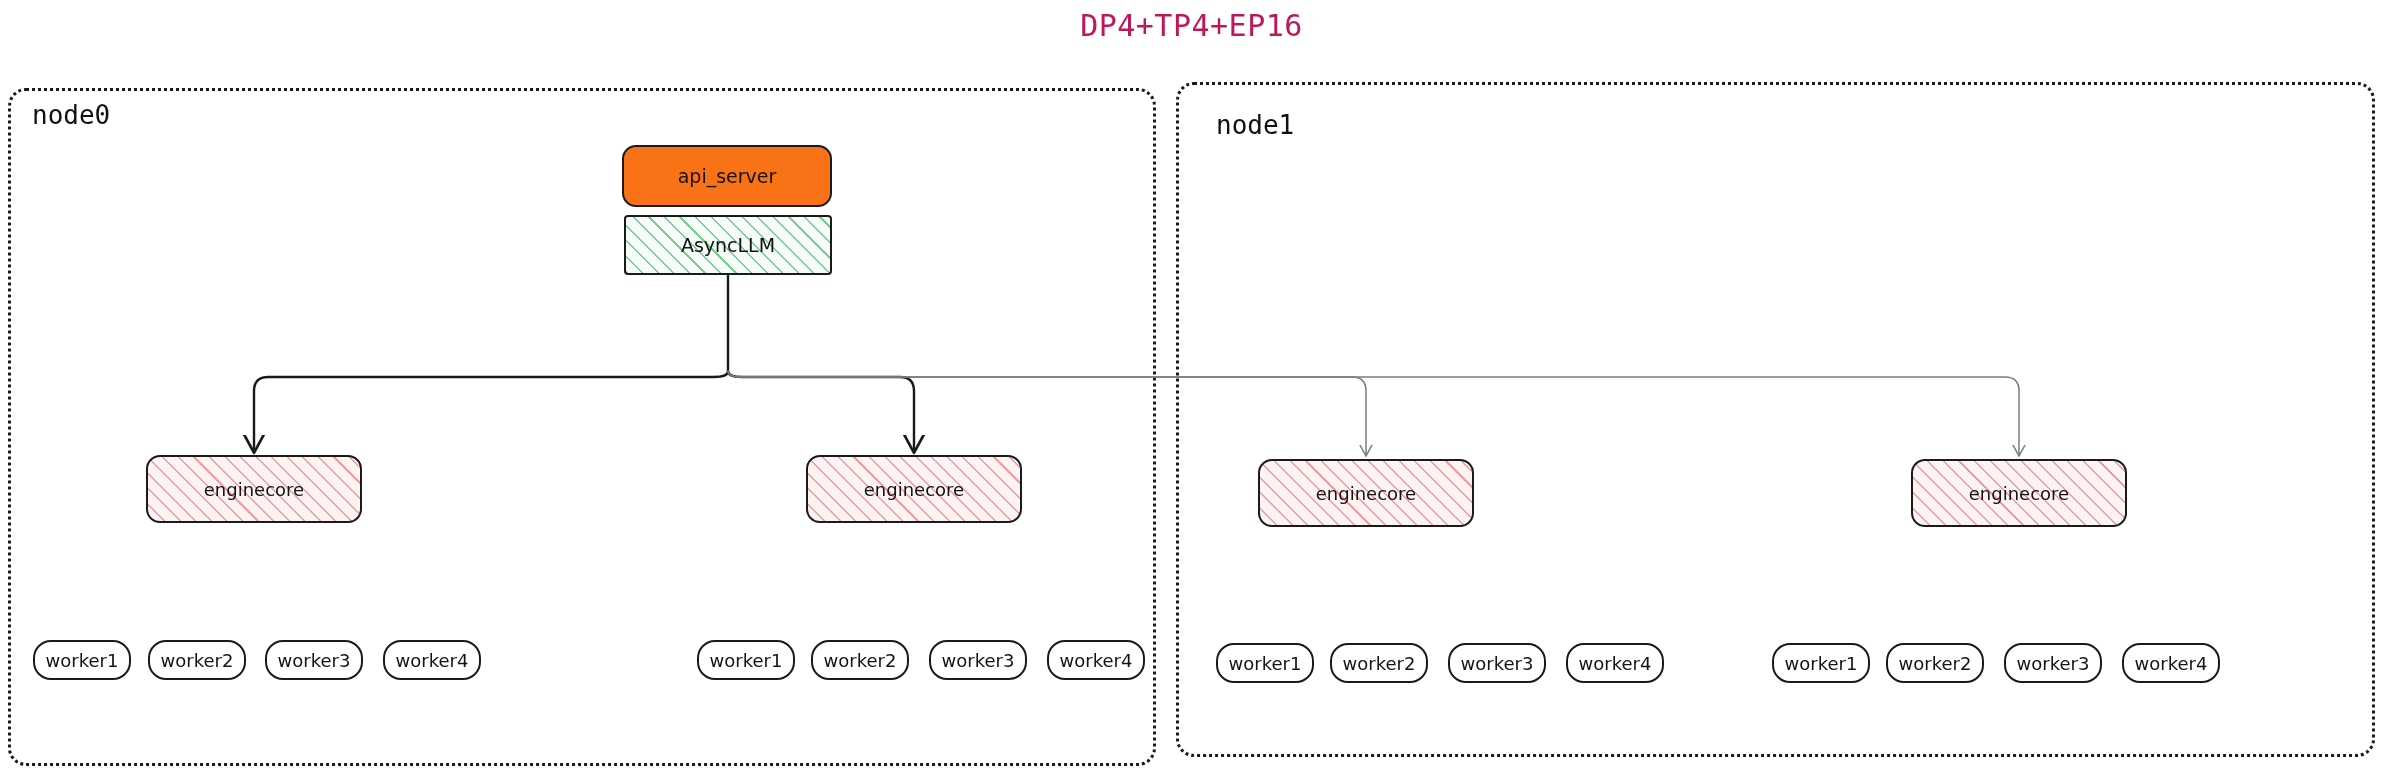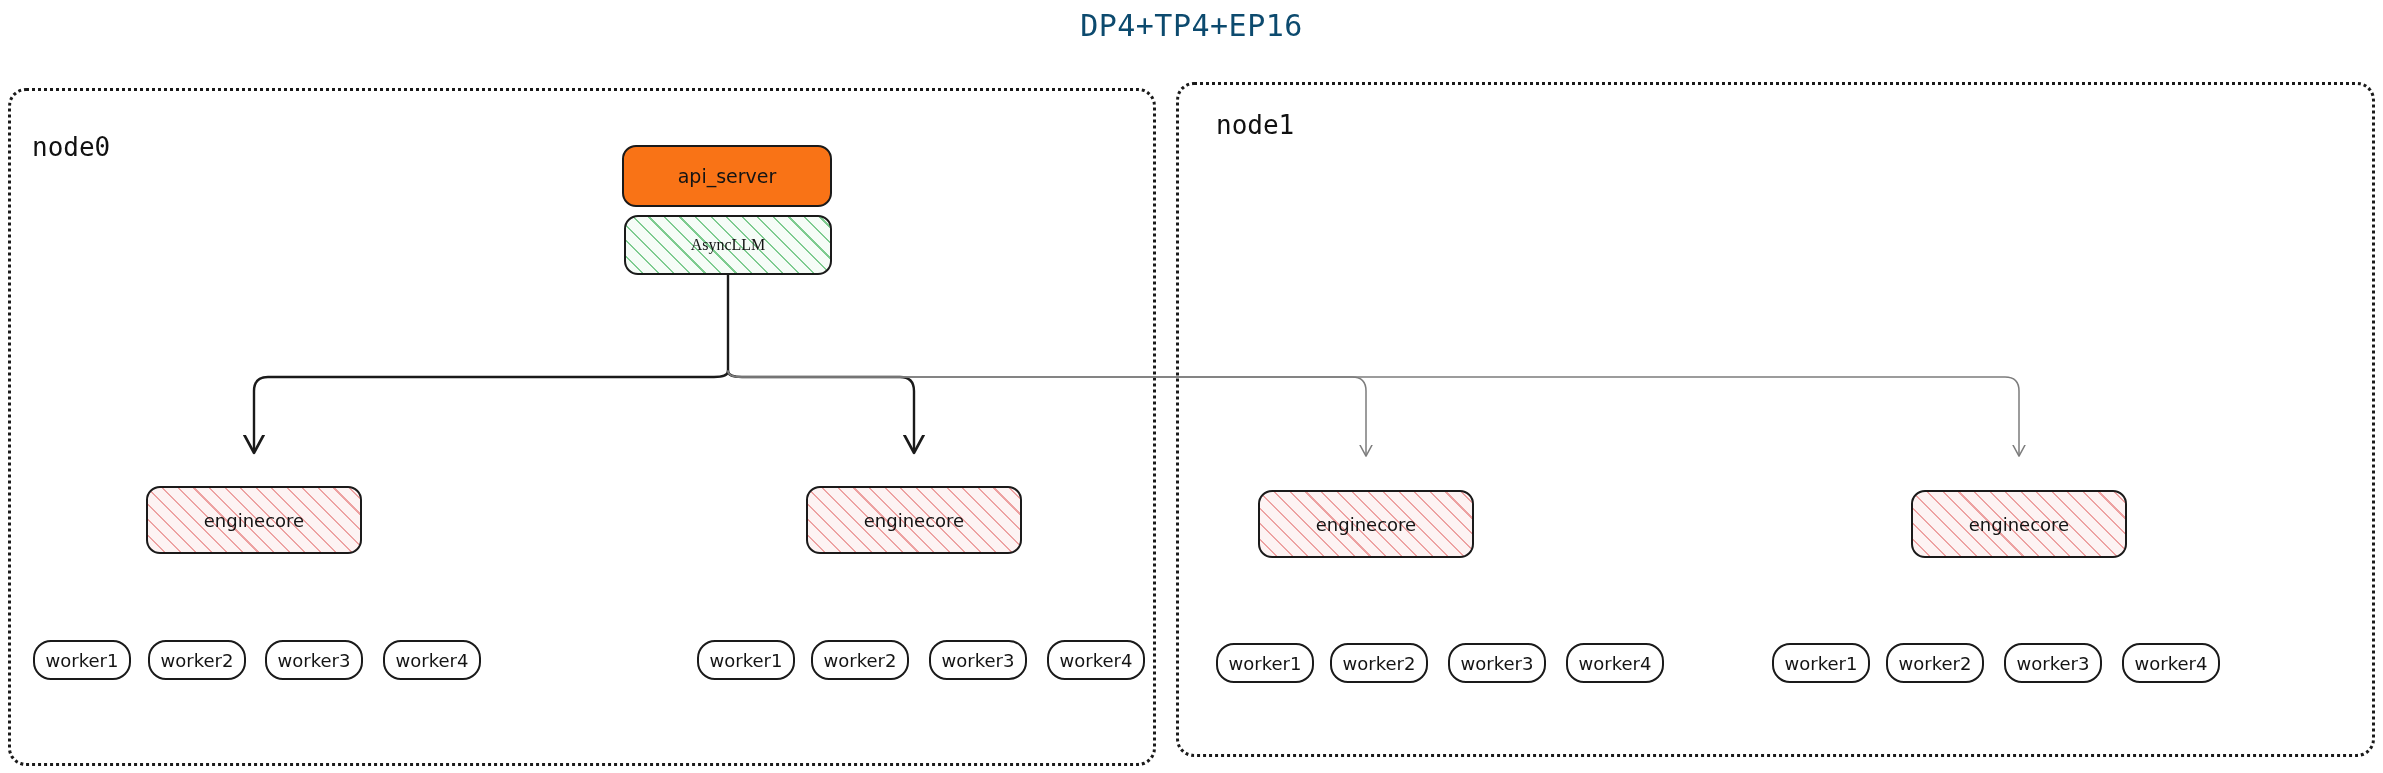--- a/index.html
+++ b/index.html
@@ -22,21 +22,21 @@
   
   #diagram-title {
     position: absolute;
     left: 0;
     top: 8px;
     width: 2383px;
     text-align: center;
     font-family: "DejaVu Sans Mono", monospace;
     font-size: 30px;
     font-weight: 400;
-    color: #0c4a6e;
+    color: #be185d;
     letter-spacing: 0.5px;
     white-space: nowrap;
   }
 
   
   .cluster {
     position: absolute;
     box-sizing: border-box;
     border: 3px dotted #1a1a1a;
     border-radius: 18px;
@@ -66,43 +66,41 @@
     text-align: center;
   }
 
   .box-api {
     font-size: 19px;
     border-radius: 14px;
     background: #f97316;
   }
 
   .box-async {
-    font-size: 16px;
-    border-radius: 14px;
+    font-size: 19px;
+    border-radius: 4px;
     background-color: #ffffff;
     background-image: repeating-linear-gradient(
         45deg,
         rgba(103, 194, 124, 0.85) 0px,
         rgba(103, 194, 124, 0.85) 1.6px,
         rgba(238, 250, 241, 0.55) 1.6px,
         rgba(238, 250, 241, 0.55) 11px);
-    font-family: Liberation Serif, serif;
   }
 
   .box-enginecore {
     font-size: 18px;
     border-radius: 14px;
     background-color: #fdf3f3;
     background-image: repeating-linear-gradient(
         45deg,
         rgba(231, 130, 130, 0.72) 0px,
         rgba(231, 130, 130, 0.72) 1.5px,
         rgba(253, 243, 243, 0.0) 1.5px,
         rgba(253, 243, 243, 0.0) 11px);
-    margin-top: 31px;
   }
 
   .box-worker {
     font-size: 18px;
     border-radius: 18px;
     border-width: 2.5px;
     background: #ffffff;
   }
 
   
@@ -117,21 +115,21 @@
 </style>
 </head>
 <body>
 
 <div id="canvas">
 
   <div id="diagram-title">DP4+TP4+EP16</div>
 
   <div id="clusters-root">
       <div class="cluster" style="left: 8px; top: 88px; width: 1148px; height: 678px;"></div>
-      <div class="cluster-label" style="left: 32px; top: 132px;">node0</div>
+      <div class="cluster-label" style="left: 32px; top: 100px;">node0</div>
       <div class="cluster" style="left: 1176px; top: 82px; width: 1199px; height: 675px;"></div>
       <div class="cluster-label" style="left: 1216px; top: 110px;">node1</div>
     </div>
 
   <svg id="edge-layer" viewBox="0 0 2383 773" xmlns="http://www.w3.org/2000/svg">
     <defs>
       <marker id="arrow-local" viewBox="0 0 12 12" refX="9" refY="6" markerWidth="9" markerHeight="9" orient="auto-start-reverse">
         <path d="M 0 0.6 L 10 6 L 0 11.4" fill="none" stroke="#1a1a1a" stroke-width="1.5" stroke-linecap="round" stroke-linejoin="round"></path>
       </marker>
       <marker id="arrow-remote" viewBox="0 0 12 12" refX="9" refY="6" markerWidth="9" markerHeight="9" orient="auto-start-reverse">

